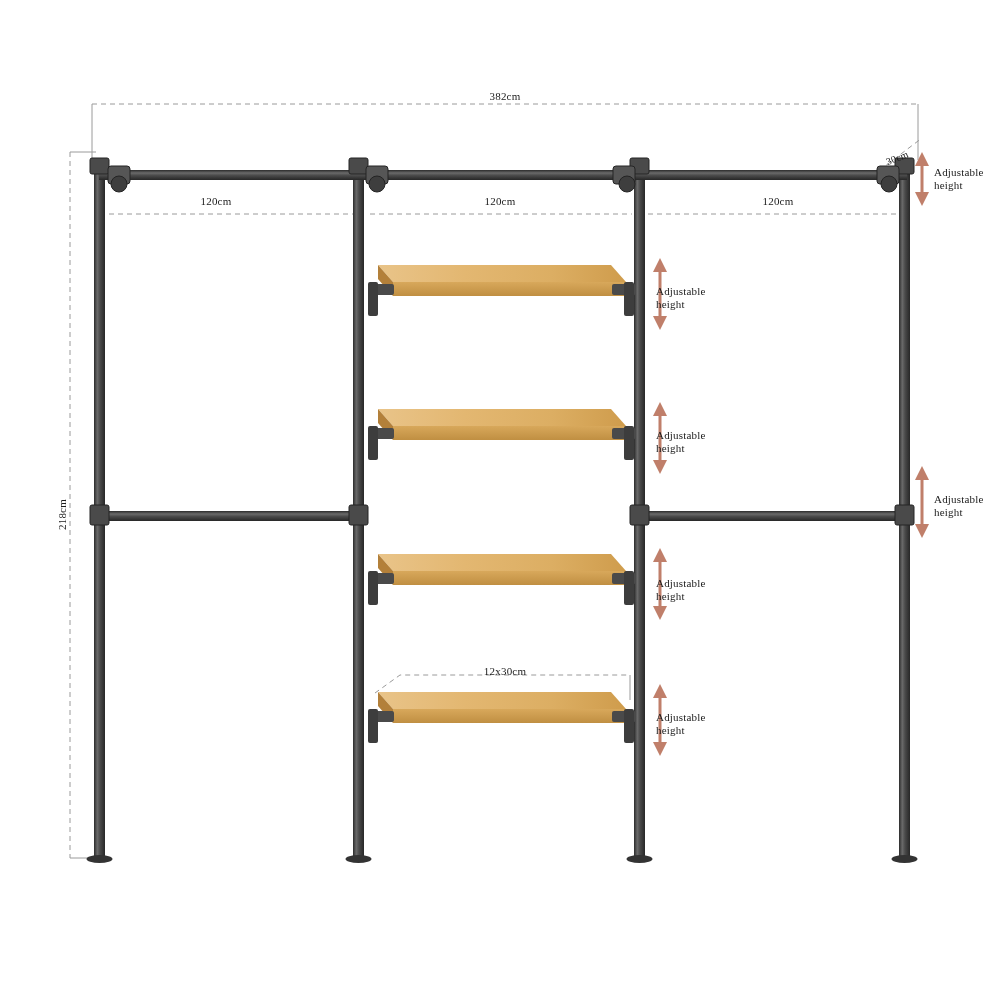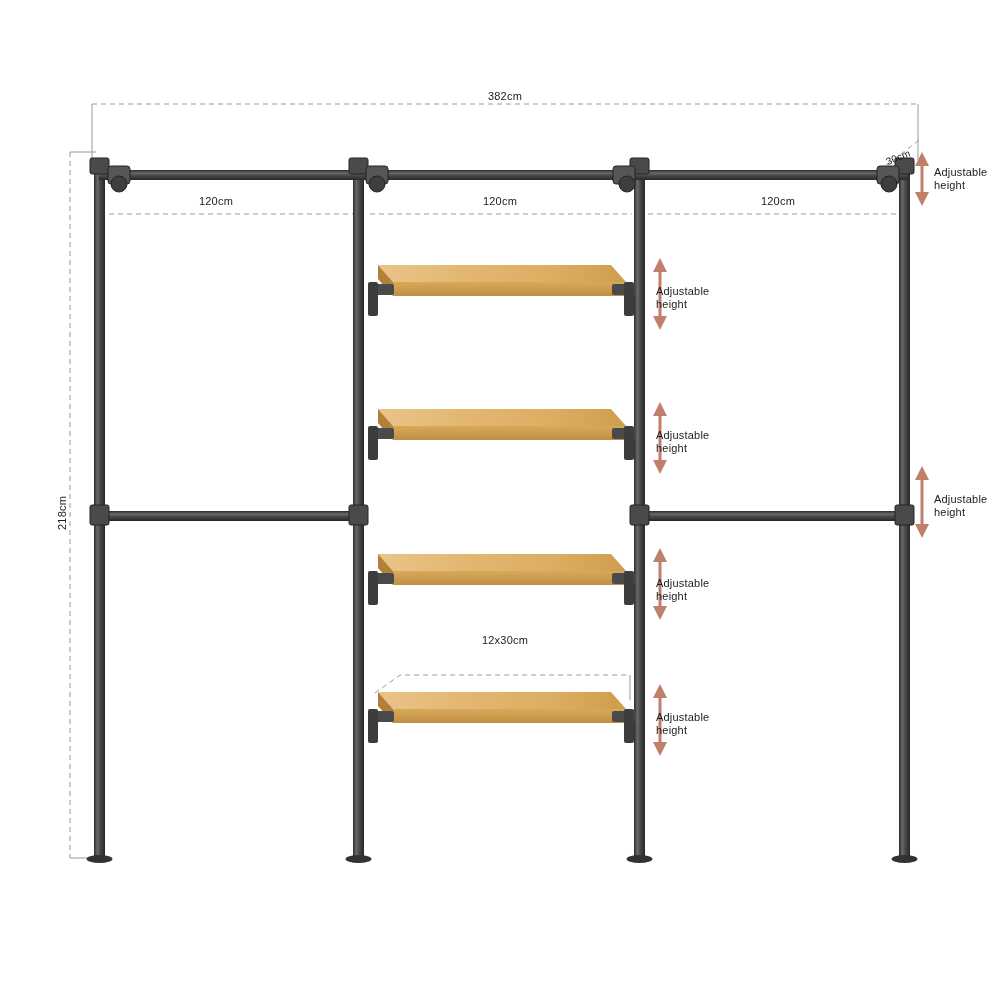--- a/index.html
+++ b/index.html
@@ -11,20 +11,21 @@
     width: 1000px;
     height: 1000px;
     font-family: "Liberation Sans", sans-serif;
     color: #1a1a1a;
     overflow: hidden;
   }
   #stage {
     position: relative;
     width: 1000px;
     height: 1000px;
+    font-family: Liberation Serif, serif;
   }
   svg.diagram {
     position: absolute;
     left: 0;
     top: 0;
     width: 1000px;
     height: 1000px;
   }
   .lbl {
     position: absolute;
@@ -245,21 +246,21 @@
   <div class="lbl rot" style="left:56px; top:530px;">218cm</div>
 
   <div class="lbl rot-small" style="left:884px; top:156px;">30cm</div>
 
   <div class="lbl center" style="left:216px; top:195px;">120cm</div>
 
   <div class="lbl center" style="left:500px; top:195px;">120cm</div>
 
   <div class="lbl center" style="left:778px; top:195px;">120cm</div>
 
-  <div class="lbl center" style="left:505px; top:634px;">12x30cm</div>
+  <div class="lbl center" style="left:505px; top:665px;">12x30cm</div>
 
   <div class="lbl two-line" style="left:934px; top:166px;">
     <span>Adjustable</span><br>
     <span>height</span>
   </div>
 
   <div class="lbl two-line" style="left:656px; top:285px;">
     <span>Adjustable</span><br>
     <span>height</span>
   </div>

